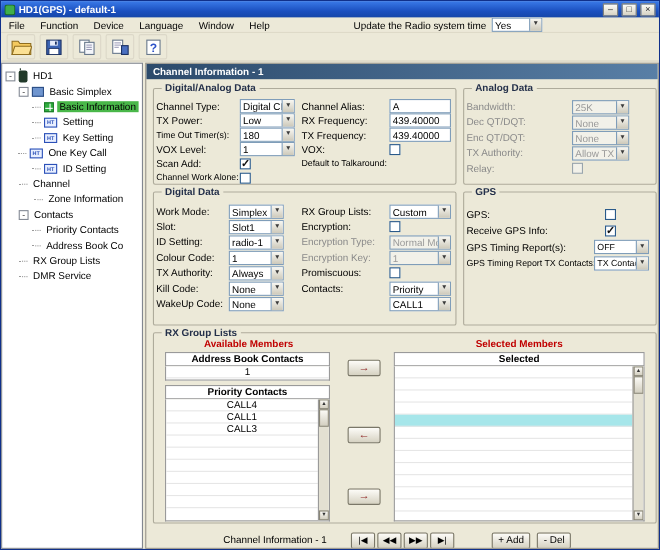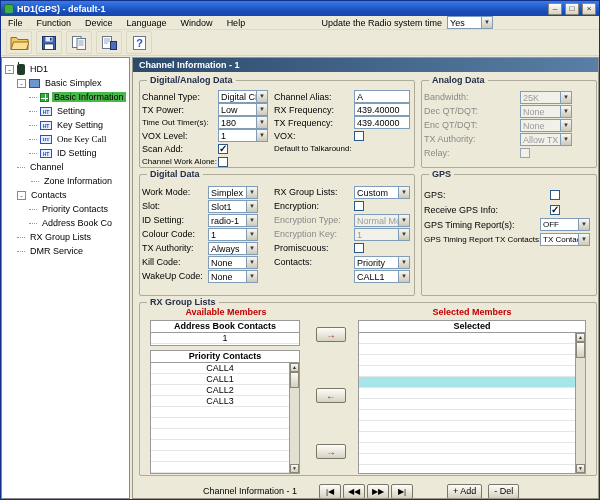--- a/index.html
+++ b/index.html
@@ -206,21 +206,21 @@
         <div class="tree-item" style="padding-left: 27px;">
           <span class="tree-dash"></span>
           <span class="tico ic-ht"></span>
           <span class="tlabel">Setting</span>
         </div>
         <div class="tree-item" style="padding-left: 27px;">
           <span class="tree-dash"></span>
           <span class="tico ic-ht"></span>
           <span class="tlabel">Key Setting</span>
         </div>
-        <div class="tree-item" style="padding-left: 27px; font-family: Liberation Serif, serif;">
+        <div class="tree-item" style="padding-left: 14px;">
           <span class="tree-dash"></span>
           <span class="tico ic-ht"></span>
           <span class="tlabel">One Key Call</span>
         </div>
         <div class="tree-item" style="padding-left: 27px;">
           <span class="tree-dash"></span>
           <span class="tico ic-ht"></span>
           <span class="tlabel">ID Setting</span>
         </div>
         <div class="tree-item" style="padding-left: 15px;">
@@ -496,21 +496,20 @@
           <div class="list-box" id="ab-list">
               <div class="rows">
                 <div class="lrow">1</div>
               </div>
             </div>
           <div class="hdrbox" id="pr-header">Priority Contacts</div>
           <div class="list-box has-sb" id="pr-list">
             <div class="rows">
                 <div class="lrow">CALL4</div>
                 <div class="lrow">CALL1</div>
-                <div class="lrow">CALL2</div>
                 <div class="lrow">CALL3</div>
                 <div class="lrow"></div>
                 <div class="lrow"></div>
                 <div class="lrow"></div>
                 <div class="lrow"></div>
                 <div class="lrow"></div>
                 <div class="lrow"></div>
               </div>
             <div class="vscroll">
               <span class="sb a">▲</span>

